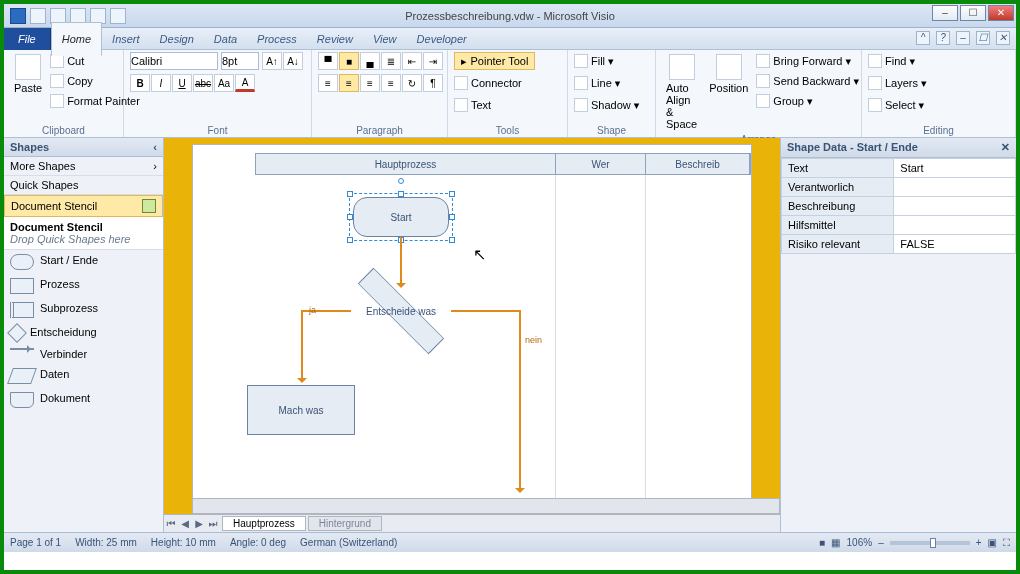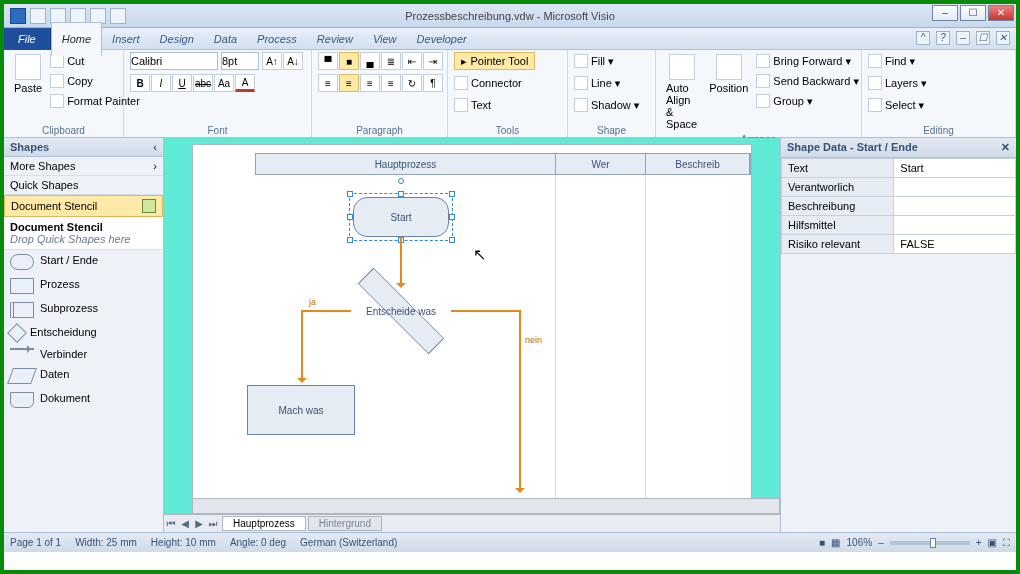--- a/index.html
+++ b/index.html
@@ -43,21 +43,21 @@
 .shapeitem{display:flex;align-items:flex-start;gap:6px;padding:4px 6px;}
 .shapeitem .sic{width:24px;height:16px;border:1px solid #7a8da5;background:#eaf0f8;}
 .shapeitem .sic.round{border-radius:8px;}
 .shapeitem .sic.rect{}
 .shapeitem .sic.sub{border-left:4px double #7a8da5;}
 .shapeitem .sic.dia{transform:rotate(45deg);width:14px;height:14px;}
 .shapeitem .sic.conn{width:24px;height:2px;background:#7a8da5;border:none;position:relative;}
 .shapeitem .sic.conn:after{content:"";position:absolute;right:-1px;top:-3px;border:4px solid transparent;border-left-color:#7a8da5;}
 .shapeitem .sic.data{transform:skewX(-20deg);}
 .shapeitem .sic.doc{border-bottom-left-radius:6px;border-bottom-right-radius:6px;}
-.canvaswrap{flex:1;background:#5eead4;position:relative;overflow:hidden;}
+.canvaswrap{flex:1;background:#eab308;position:relative;overflow:hidden;}
 .canvas{position:absolute;left:28px;top:6px;width:560px;height:360px;background:#fff;border:1px solid #b0b6bf;}
 .swim{position:absolute;left:62px;top:8px;right:0;height:22px;display:flex;border:1px solid #8fa2bb;background:#e6ecf4;font-size:10px;color:#3a5376;}
 .swim div{border-right:1px solid #8fa2bb;display:flex;align-items:center;justify-content:center;}
 .swim .c1{flex:0 0 300px;} .swim .c2{flex:0 0 90px;} .swim .c3{flex:1;}
 .gridv{position:absolute;top:30px;bottom:0;width:1px;background:#d8dee7;}
 .startstop{position:absolute;width:96px;height:40px;border:1px solid #6a82a3;background:#e6ecf4;border-radius:14px;display:flex;align-items:center;justify-content:center;font-size:10px;color:#3a5376;}
 .selhandles{position:absolute;border:1px dashed #2f8ad8;}
 .selhandles .h{position:absolute;width:6px;height:6px;background:#fff;border:1px solid #2f8ad8;}
 .decision{position:absolute;width:100px;height:40px;display:flex;align-items:center;justify-content:center;font-size:10px;color:#3a5376;}
 .decision .dia2{position:absolute;inset:0;border:1px solid #6a82a3;background:#e6ecf4;transform:rotate(45deg) scaleY(.55);}
@@ -334,21 +334,21 @@
       <div class="arrowhead" style="left:203px;top:138px;border-top-color:#e08a1e"></div>
 
       <div class="decision" style="left:158px;top:146px">
           <div class="dia2"></div>
           <span>Entscheide was</span>
         </div>
 
       <div class="arrow" style="left:108px;top:165px;width:50px;height:2px"></div>
       <div class="arrow" style="left:108px;top:165px;width:2px;height:70px"></div>
       <div class="arrowhead" style="left:104px;top:233px;border-top-color:#e08a1e"></div>
-      <div class="lbl" style="left:116px;top:152px">ja</div>
+      <div class="lbl" style="left:116px;top:160px">ja</div>
 
       <div class="arrow" style="left:258px;top:165px;width:70px;height:2px"></div>
       <div class="arrow" style="left:326px;top:165px;width:2px;height:180px"></div>
       <div class="arrowhead" style="left:322px;top:343px;border-top-color:#e08a1e"></div>
       <div class="lbl" style="left:332px;top:190px">nein</div>
 
       <div class="proc" style="left:54px;top:240px">
           <span>Mach was</span>
         </div>
 

